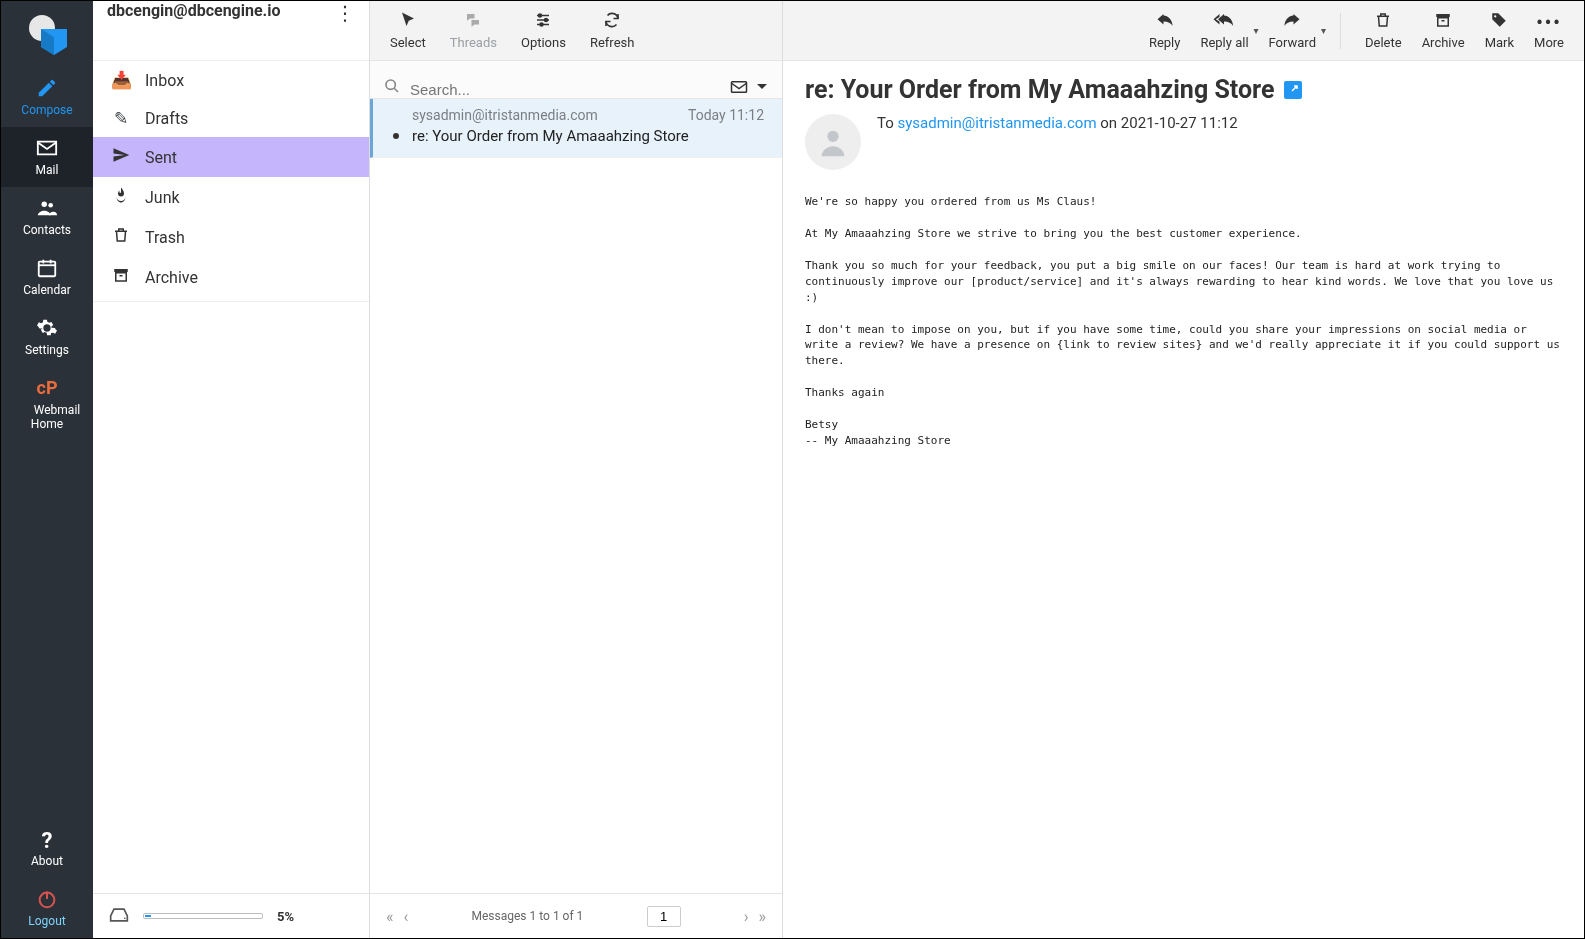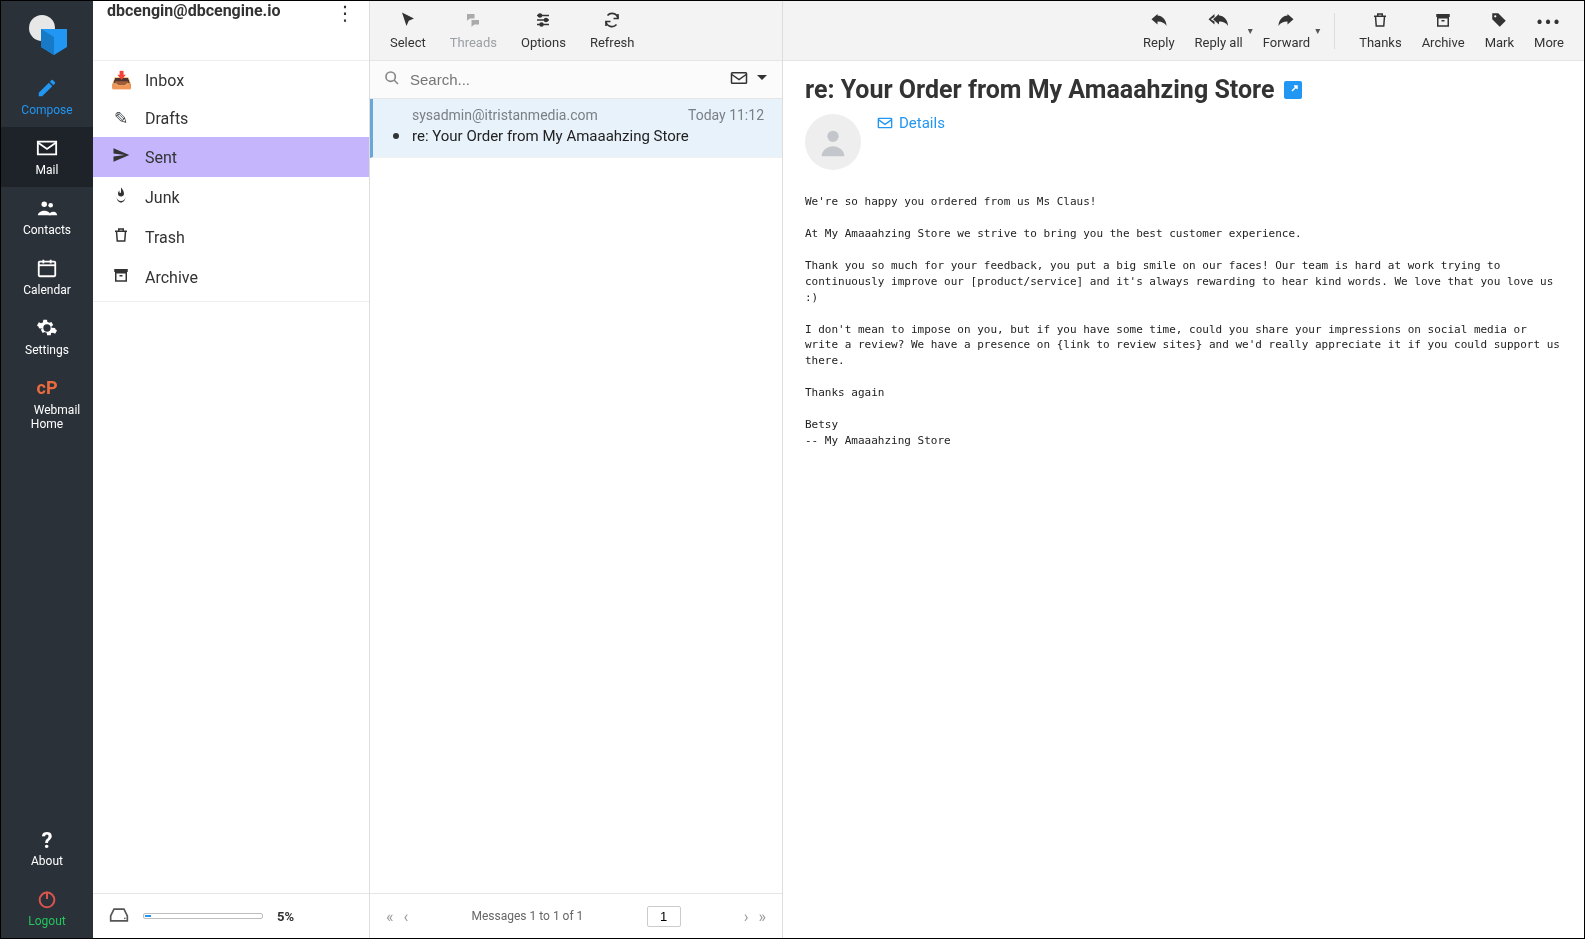--- a/index.html
+++ b/index.html
@@ -12,21 +12,21 @@
 .logo svg { width: 48px; height: 48px; }
 .nav-item { width: 100%; text-align: center; color: #fff; font-size: 12px; padding: 10px 0; cursor: pointer; }
 .nav-item.compose { color: #2196f3; }
 .nav-item.active { background: #1e2329; }
 .nav-item svg, .nav-item .glyph { display: block; margin: 0 auto 4px; font-size: 20px; width: 24px; height: 22px; }
 .nav-spacer { flex: 1; }
 .nav-item.about { color: #fff; }
 .nav-item.cpanel { color: #ea6b3d; }
 .nav-item.cpanel .lbl { color: #fff; margin-left: 20px; }
 .nav-item.logout { color: #d9534f; }
-.nav-item.logout .lbl { color: #22c55e; }
+.nav-item.logout .lbl { color: #7dd3fc; }
 
 
 .foldercol { width: 277px; border-right: 1px solid #ddd; display: flex; flex-direction: column; background: #fff; }
 .account-hdr { height: 60px; display: flex; align-items: flex-start; justify-content: space-between; padding: 0 14px; border-bottom: 1px solid #eee;}
 .account-hdr .email { font-weight: 700; font-size: 16px; }
 .kebab { font-size: 20px; cursor: pointer; color: #333; }
 .folder-list { flex: 1; }
 .folder { display: flex; align-items: center; gap: 14px; padding: 9px 18px; font-size: 16px; cursor: pointer; border-bottom: 0; }
 .folder.selected { background: #c4b5fd; }
 .folder .icon { width: 20px; text-align: center; color: #3a3f44; font-size: 17px; }
@@ -36,21 +36,21 @@
 .quota .bar { flex: 1; max-width: 120px; height: 6px; border: 1px solid #bdbdbd; border-radius: 2px; position: relative; }
 .quota .bar .fill { position: absolute; left: 1px; top: 1px; bottom: 1px; width: 5%; background: #2196f3; }
 .quota .pct { font-weight: 700; color: #333; font-size: 13px; }
 
 
 .listcol { width: 413px; border-right: 1px solid #ddd; display: flex; flex-direction: column; }
 .list-toolbar { height: 60px; border-bottom: 1px solid #e5e5e5; display: flex; align-items: center; gap: 24px; padding: 0 20px; background: #f3f3f3; }
 .tb-btn { display: flex; flex-direction: column; align-items: center; cursor: pointer; font-size: 13px; color: #333; gap: 2px; }
 .tb-btn.disabled { color: #9aa0a5; }
 .tb-btn .icon { font-size: 18px; }
-.searchbar { height: 38px; border-bottom: 1px solid #e5e5e5; display: flex; align-items: center; padding: 0 14px; gap: 10px; background: #fbfbfb; }
+.searchbar { height: 38px; border-bottom: 1px solid #e5e5e5; display: flex; align-items: flex-end; padding: 0 14px; gap: 10px; background: #fbfbfb; }
 .searchbar .mag { color: #7d8288; font-size: 16px; }
 .searchbar input { flex: 1; border: none; background: transparent; font-size: 15px; outline: none; color: #444; }
 .searchbar .opts { display: flex; gap: 8px; color: #333; font-size: 16px; cursor: pointer; }
 .msgs { flex: 1; overflow: auto; }
 .msg { padding: 8px 18px 12px 42px; border-bottom: 1px solid #f0f0f0; cursor: pointer; position: relative; }
 .msg.selected { background: #e8f2fb; border-left: 3px solid #6aa7d6; padding-left: 39px; }
 .msg .row1 { display: flex; justify-content: space-between; color: #7a7f84; font-size: 14px; }
 .msg .subject { margin-top: 4px; font-size: 15px; color: #222; }
 .msg .bullet { position: absolute; left: 20px; top: 34px; width: 6px; height: 6px; background: #333; border-radius: 50%; }
 .pager { height: 45px; border-top: 1px solid #e5e5e5; display: flex; align-items: center; justify-content: space-between; padding: 0 16px; background: #fff; }
@@ -316,21 +316,21 @@
               <path d="M14 4l8 7-8 7v-4c-6 0-10 2-12 6 0-8 6-14 12-14V4z"></path>
             </svg></span>
         <span>Forward</span>
         <span class="caret">▾</span>
       </div>
       <div class="sep"></div>
       <div class="tb-btn">
         <span class="icon"><svg width="18" height="18" viewBox="0 0 24 24" fill="none" stroke="#333" stroke-width="2">
               <path d="M4 7h16M9 7V4h6v3M6 7l1 13h10l1-13"></path>
             </svg></span>
-        <span>Thanks</span>
+        <span>Delete</span>
       </div>
       <div class="tb-btn">
         <span class="icon"><svg width="18" height="18" viewBox="0 0 24 24" fill="#333">
               <rect x="3" y="4" width="18" height="4"></rect>
               <rect x="5" y="9" width="14" height="11" fill="none" stroke="#333" stroke-width="2"></rect>
               <line x1="10" y1="13" x2="14" y2="13" stroke="#333" stroke-width="2"></line>
             </svg></span>
         <span>Archive</span>
       </div>
       <div class="tb-btn">
@@ -356,26 +356,24 @@
         </span>
       </h2>
       <div class="meta">
         <div class="avatar">
           <svg viewBox="0 0 24 24">
               <circle cx="12" cy="8" r="4"></circle>
               <path d="M4 22c0-4 4-7 8-7s8 3 8 7"></path>
             </svg>
         </div>
         <div class="meta-lines">
-          <div class="details">
-            <svg width="16" height="12" viewBox="0 0 24 18" fill="#2196f3">
-                <rect x="2" y="2" width="20" height="14" rx="1" fill="none" stroke="#2196f3" stroke-width="2"></rect>
-                <path d="M2 4l10 7L22 4" fill="none" stroke="#2196f3" stroke-width="2"></path>
-              </svg>
-            <span>Details</span>
+          <div class="to">
+            <span>To</span>
+            <a href="#">sysadmin@itristanmedia.com</a>
+            <span>on 2021-10-27 11:12</span>
           </div>
         </div>
       </div>
     </div>
 
     <div class="body">We're so happy you ordered from us Ms Claus!
 
 At My Amaaahzing Store we strive to bring you the best customer experience.
 
 Thank you so much for your feedback, you put a big smile on our faces! Our team is hard at work trying to continuously improve our [product/service] and it's always rewarding to hear kind words. We love that you love us :)

